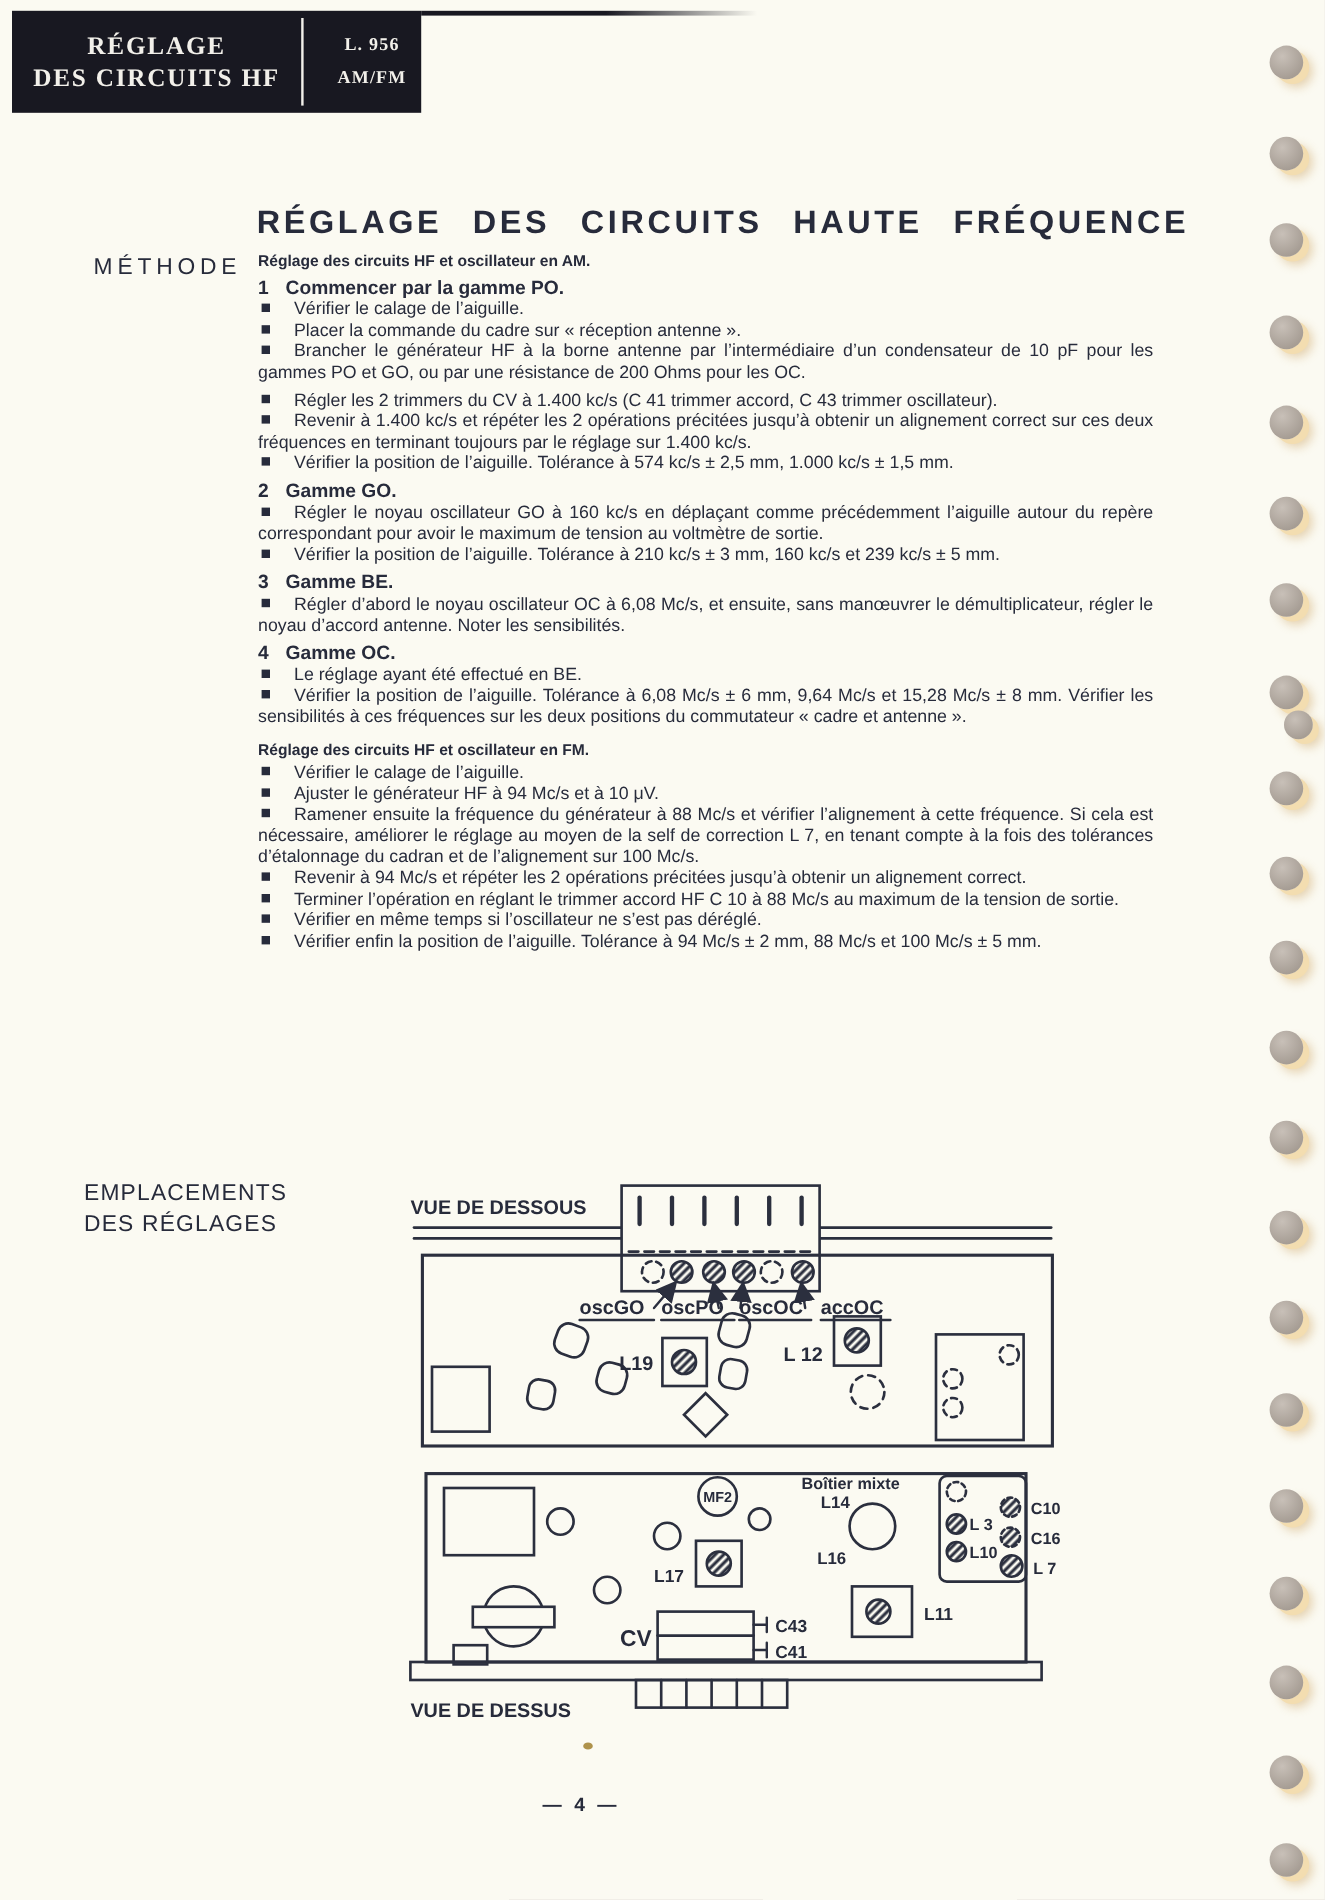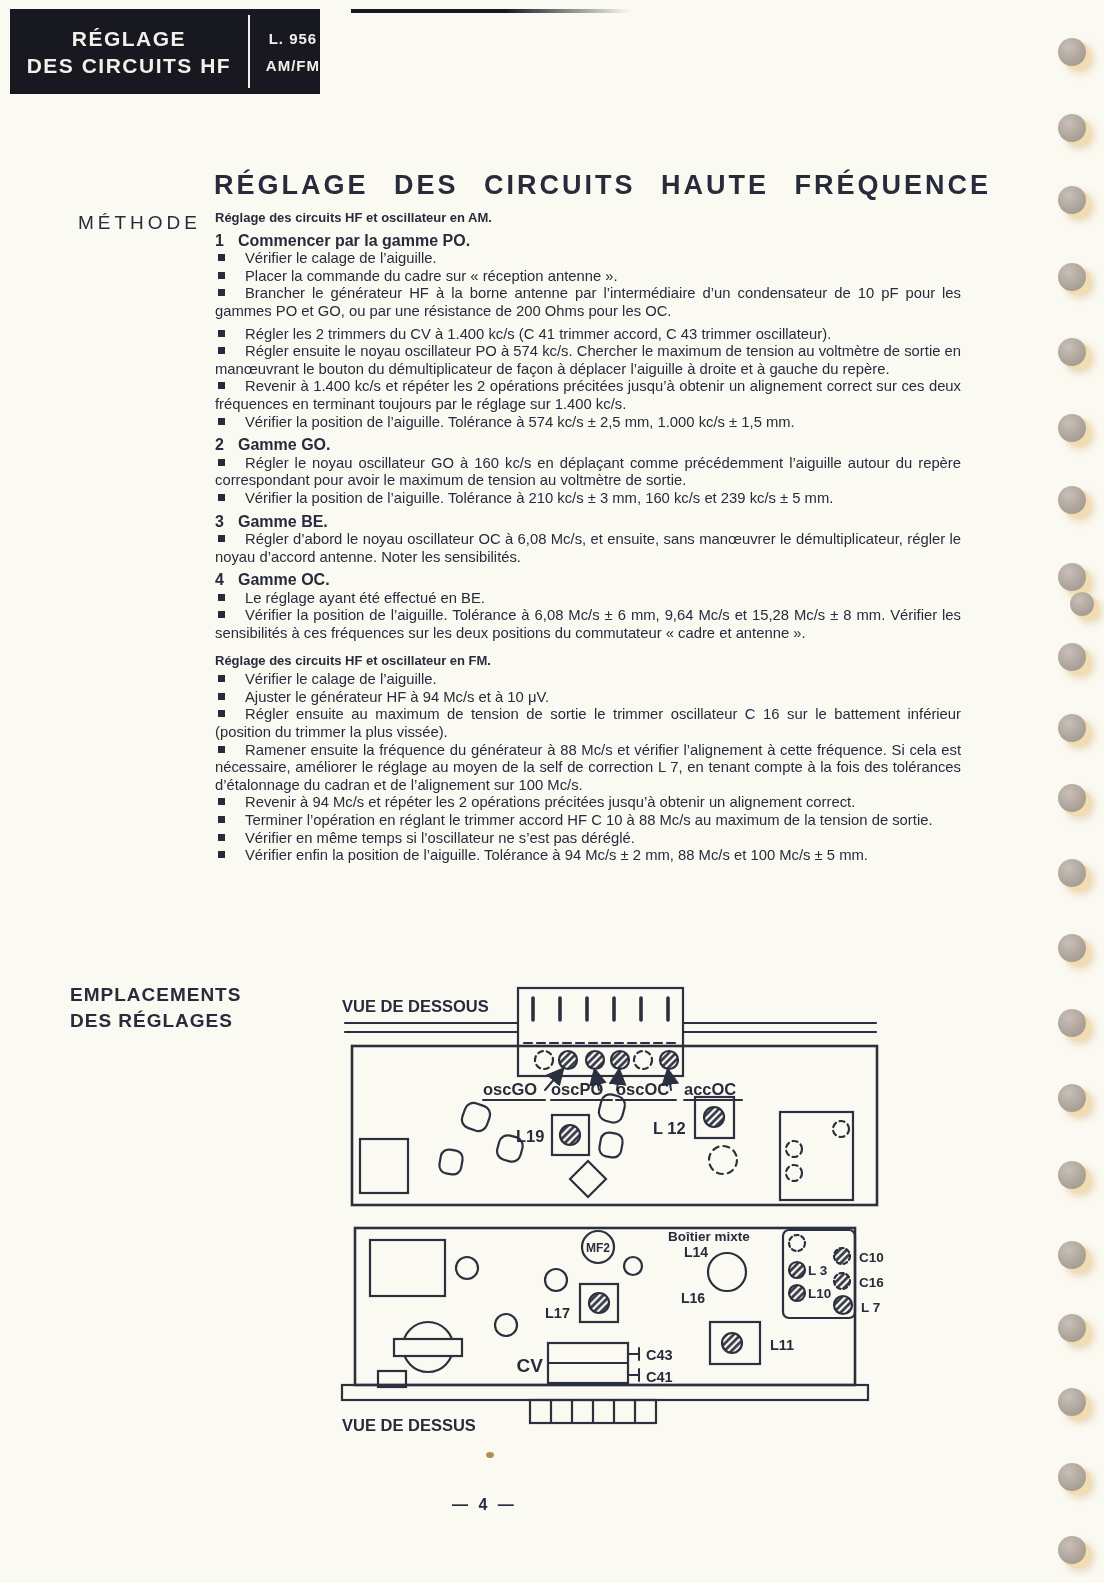--- a/index.html
+++ b/index.html
@@ -3,22 +3,22 @@
 <meta charset="utf-8">
 <style>
   html,body{margin:0;padding:0;background:#e9e7e0;}
   .page{
     position:relative;width:1104px;height:1583px;margin:0 auto;
     background:#fbfaf2;overflow:hidden;
     font-family:"Liberation Sans",sans-serif;color:#272b3b;
   }
   
   .header-box{
-    position:absolute;left:10px;top:9px;width:310px;height:85px;
-    background:#181821;display:flex;align-items:center;
+    position:absolute;left:10px;top:9px;width:341px;height:85px;
+    background:#181821;display:flex;align-items:center;font-family:Liberation Serif, serif;
   }
   .hb-cell{color:#f2f0ea;font-weight:bold;text-align:center;line-height:27px;}
   .hb-left{width:241px;font-size:21px;letter-spacing:1.5px;}
   .hb-divider{width:2px;height:73px;background:#f2f0ea;}
   .hb-right{flex:1;font-size:15px;letter-spacing:1px;padding-left:16px;}
   .top-rule{
     position:absolute;left:351px;top:9px;width:280px;height:4px;
     background:linear-gradient(to right,#181821 55%,rgba(24,24,33,0));
   }
   
@@ -26,21 +26,21 @@
     position:absolute;left:214px;top:170px;width:750px;
     font-size:27px;font-weight:bold;letter-spacing:3px;word-spacing:15px;
     white-space:nowrap;
   }
   .methode-label{
     position:absolute;left:78px;top:212px;
     font-size:19px;font-weight:normal;letter-spacing:4px;
   }
   .emplacements-label{
     position:absolute;left:70px;top:982px;
-    font-size:19px;font-weight:bold;letter-spacing:1px;line-height:26px;
+    font-size:19px;font-weight:normal;letter-spacing:1px;line-height:26px;
   }
   
   .body-col{
     position:absolute;left:215px;top:209px;width:746px;
     font-size:14.8px;line-height:17.6px;text-align:justify;
   }
   .body-col p{margin:0;}
   .body-col p.heading{font-weight:bold;font-size:13px;margin-top:9px;margin-bottom:2px;}
   .body-col p.heading:first-child{margin-top:0;}
   .body-col p.numbered{font-weight:bold;font-size:16px;margin-top:5px;margin-bottom:1px;}
@@ -95,35 +95,33 @@
     <div>DES RÉGLAGES</div>
   </div>
 
   <div class="body-col">
       <p class="heading">Réglage des circuits HF et oscillateur en AM.</p>
       <p class="numbered"><span class="num">1</span>Commencer par la gamme PO.</p>
       <p class="bullet"><span class="bul"></span>Vérifier le calage de l’aiguille.</p>
       <p class="bullet"><span class="bul"></span>Placer la commande du cadre sur « réception antenne ».</p>
       <p class="bullet"><span class="bul"></span>Brancher le générateur HF à la borne antenne par l’intermédiaire d’un condensateur de 10 pF pour les gammes PO et GO, ou par une résistance de 200 Ohms pour les OC.</p>
       <p class="bullet gap"><span class="bul"></span>Régler les 2 trimmers du CV à 1.400 kc/s (C 41 trimmer accord, C 43 trimmer oscillateur).</p>
-      <p class="bullet"><span class="bul"></span>Régler ensuite le noyau oscillateur PO à 574 kc/s. Chercher le maximum de tension au voltmètre de sortie en manœuvrant le bouton du démultiplicateur de façon à déplacer l’aiguille à droite et à gauche du repère.</p>
       <p class="bullet"><span class="bul"></span>Revenir à 1.400 kc/s et répéter les 2 opérations précitées jusqu’à obtenir un alignement correct sur ces deux fréquences en terminant toujours par le réglage sur 1.400 kc/s.</p>
       <p class="bullet"><span class="bul"></span>Vérifier la position de l’aiguille. Tolérance à 574 kc/s ± 2,5 mm, 1.000 kc/s ± 1,5 mm.</p>
       <p class="numbered"><span class="num">2</span>Gamme GO.</p>
       <p class="bullet"><span class="bul"></span>Régler le noyau oscillateur GO à 160 kc/s en déplaçant comme précédemment l’aiguille autour du repère correspondant pour avoir le maximum de tension au voltmètre de sortie.</p>
       <p class="bullet"><span class="bul"></span>Vérifier la position de l’aiguille. Tolérance à 210 kc/s ± 3 mm, 160 kc/s et 239 kc/s ± 5 mm.</p>
       <p class="numbered"><span class="num">3</span>Gamme BE.</p>
       <p class="bullet"><span class="bul"></span>Régler d’abord le noyau oscillateur OC à 6,08 Mc/s, et ensuite, sans manœuvrer le démultiplicateur, régler le noyau d’accord antenne. Noter les sensibilités.</p>
       <p class="numbered"><span class="num">4</span>Gamme OC.</p>
       <p class="bullet"><span class="bul"></span>Le réglage ayant été effectué en BE.</p>
       <p class="bullet"><span class="bul"></span>Vérifier la position de l’aiguille. Tolérance à 6,08 Mc/s ± 6 mm, 9,64 Mc/s et 15,28 Mc/s ± 8 mm. Vérifier les sensibilités à ces fréquences sur les deux positions du commutateur « cadre et antenne ».</p>
       <p class="heading">Réglage des circuits HF et oscillateur en FM.</p>
       <p class="bullet"><span class="bul"></span>Vérifier le calage de l’aiguille.</p>
       <p class="bullet"><span class="bul"></span>Ajuster le générateur HF à 94 Mc/s et à 10 μV.</p>
-      <p class="bullet"><span class="bul"></span>Régler ensuite au maximum de tension de sortie le trimmer oscillateur C 16 sur le battement inférieur (position du trimmer la plus vissée).</p>
       <p class="bullet"><span class="bul"></span>Ramener ensuite la fréquence du générateur à 88 Mc/s et vérifier l’alignement à cette fréquence. Si cela est nécessaire, améliorer le réglage au moyen de la self de correction L 7, en tenant compte à la fois des tolérances d’étalonnage du cadran et de l’alignement sur 100 Mc/s.</p>
       <p class="bullet"><span class="bul"></span>Revenir à 94 Mc/s et répéter les 2 opérations précitées jusqu’à obtenir un alignement correct.</p>
       <p class="bullet"><span class="bul"></span>Terminer l’opération en réglant le trimmer accord HF C 10 à 88 Mc/s au maximum de la tension de sortie.</p>
       <p class="bullet"><span class="bul"></span>Vérifier en même temps si l’oscillateur ne s’est pas déréglé.</p>
       <p class="bullet"><span class="bul"></span>Vérifier enfin la position de l’aiguille. Tolérance à 94 Mc/s ± 2 mm, 88 Mc/s et 100 Mc/s ± 5 mm.</p>
     </div>
 
   <svg class="diagram-svg" width="585" height="480" viewBox="330 973 585 480" stroke-linecap="round">
     <defs>
       <pattern id="hatch" width="5" height="5" patternUnits="userSpaceOnUse" patternTransform="rotate(45)">

